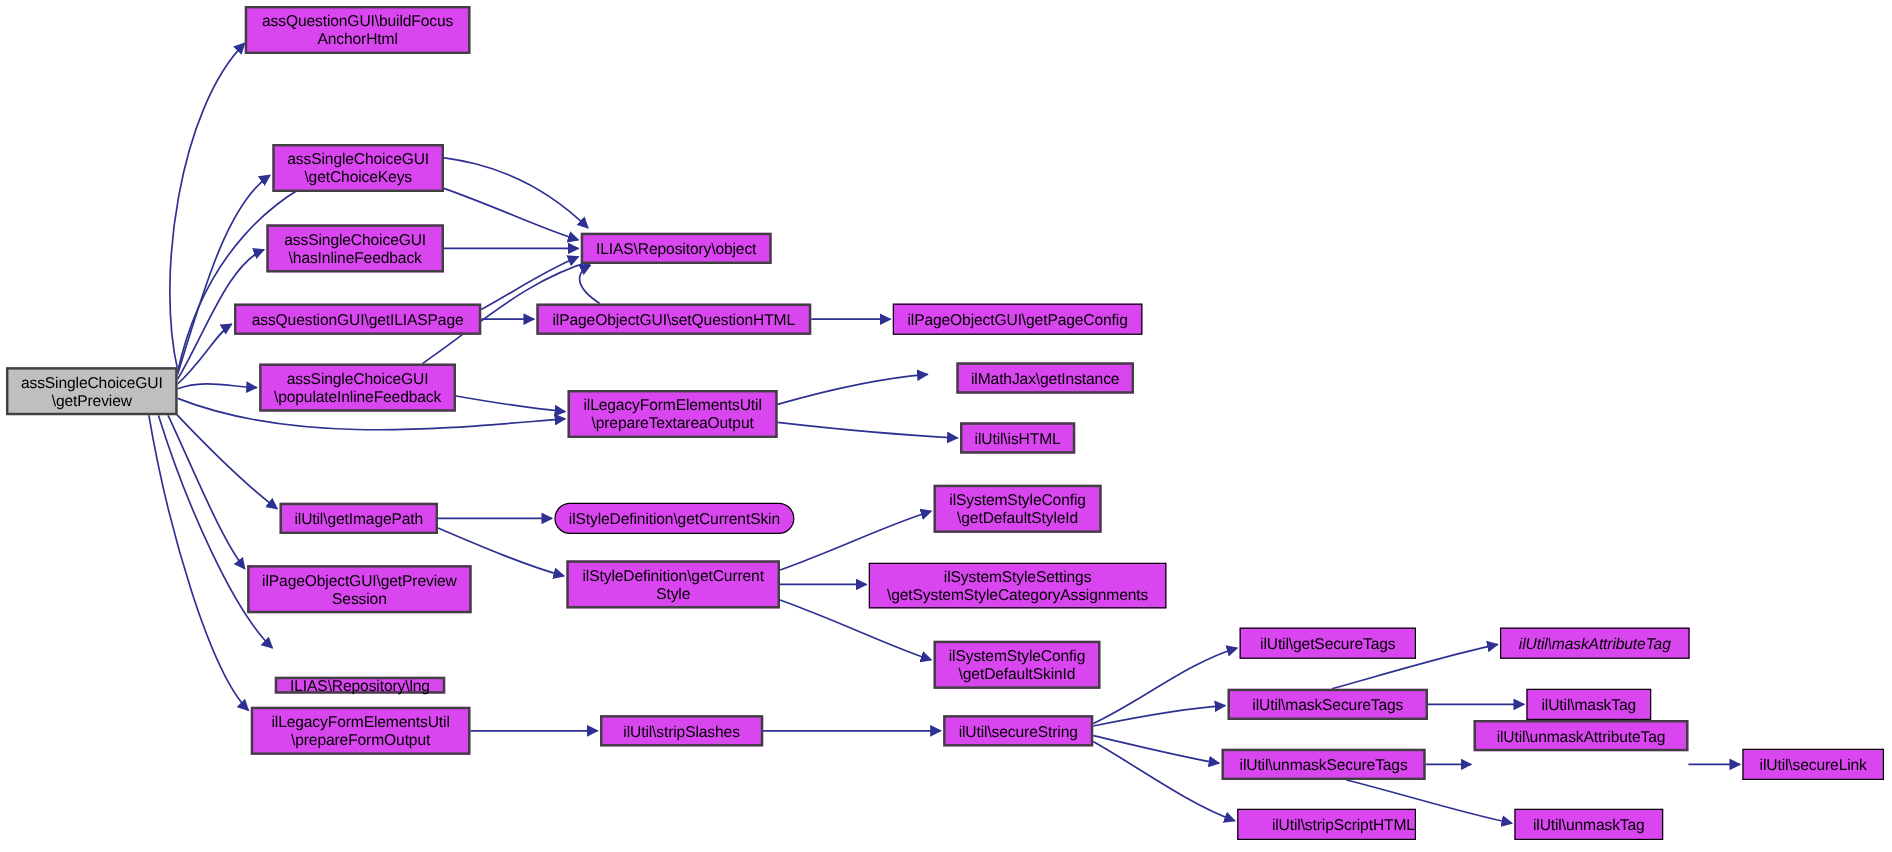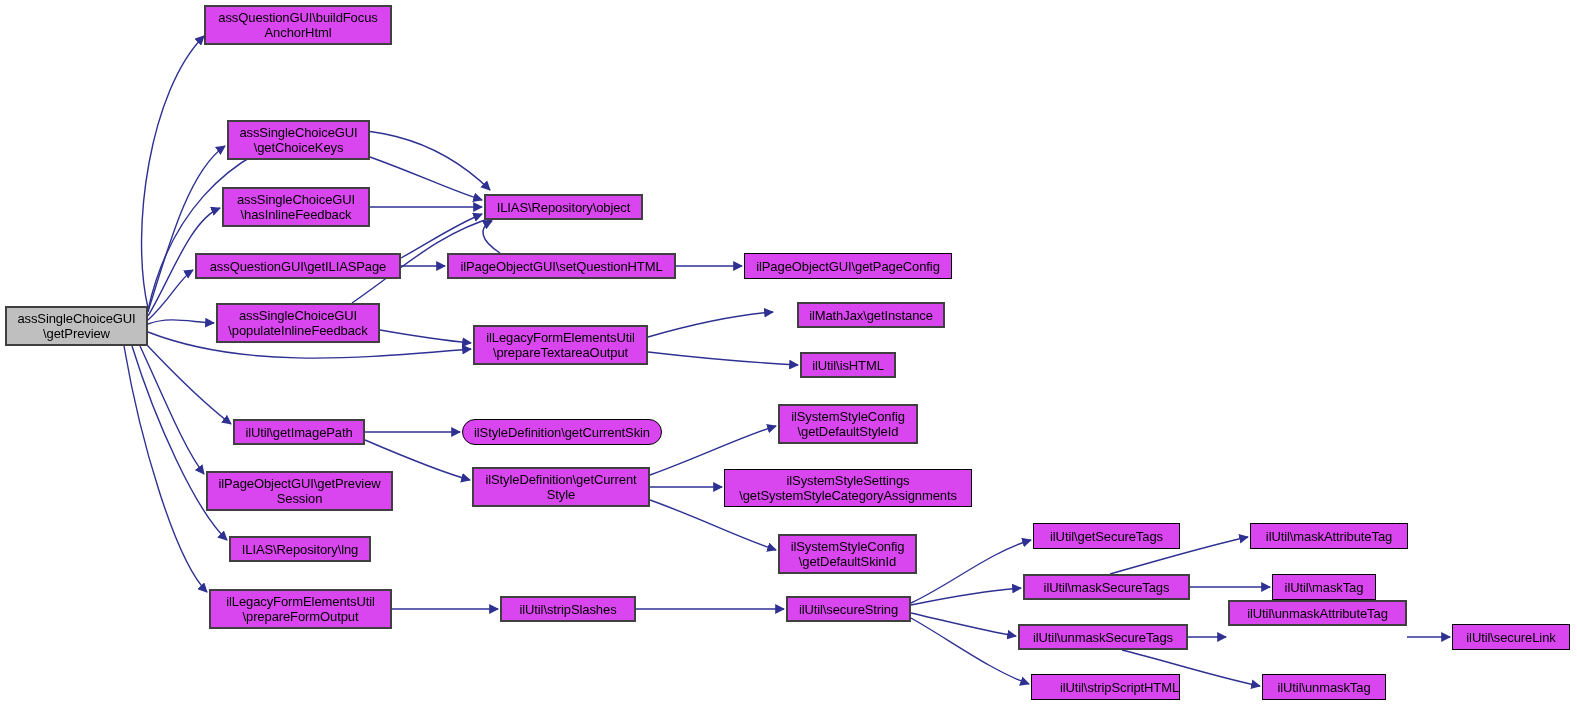--- a/index.html
+++ b/index.html
@@ -87,28 +87,28 @@
       <div class="node thick" style="left: 472px; top: 467px; width: 178px; height: 40px;">ilStyleDefinition\getCurrent
 Style</div>
       <div class="node thick" style="left: 778px; top: 404px; width: 140px; height: 40px;">ilSystemStyleConfig
 \getDefaultStyleId</div>
       <div class="node" style="left: 724px; top: 469px; width: 248px; height: 38px;">ilSystemStyleSettings
 \getSystemStyleCategoryAssignments</div>
       <div class="node thick" style="left: 778px; top: 534px; width: 139px; height: 40px;">ilSystemStyleConfig
 \getDefaultSkinId</div>
       <div class="node thick" style="left: 206px; top: 471px; width: 187px; height: 40px;">ilPageObjectGUI\getPreview
 Session</div>
-      <div class="node thick" style="left: 229px; top: 536px; width: 142px; height: 26px;">ILIAS\Repository\lng</div>
+      <div class="node thick" style="left: 229px; top: 564px; width: 142px; height: 14px;">ILIAS\Repository\lng</div>
       <div class="node thick" style="left: 209px; top: 589px; width: 183px; height: 40px;">ilLegacyFormElementsUtil
 \prepareFormOutput</div>
       <div class="node thick" style="left: 500px; top: 596px; width: 136px; height: 26px;">ilUtil\stripSlashes</div>
       <div class="node thick" style="left: 786px; top: 596px; width: 125px; height: 26px;">ilUtil\secureString</div>
       <div class="node" style="left: 1033px; top: 523px; width: 147px; height: 26px;">ilUtil\getSecureTags</div>
       <div class="node thick" style="left: 1023px; top: 574px; width: 167px; height: 26px;">ilUtil\maskSecureTags</div>
-      <div class="node" style="left: 1250px; top: 523px; width: 158px; height: 26px;">ilUtil\maskAttributeTag</div>
+      <div class="node" style="left: 1250px; top: 523px; width: 158px; height: 26px; font-style: italic;">ilUtil\maskAttributeTag</div>
       <div class="node" style="left: 1272px; top: 574px; width: 104px; height: 26px;">ilUtil\maskTag</div>
       <div class="node thick" style="left: 1018px; top: 624px; width: 170px; height: 26px;">ilUtil\unmaskSecureTags</div>
       <div class="node thick" style="left: 1228px; top: 600px; width: 179px; height: 26px;">ilUtil\unmaskAttributeTag</div>
       <div class="node" style="left: 1452px; top: 624px; width: 118px; height: 26px;">ilUtil\secureLink</div>
       <div class="node" style="left: 1031px; top: 674px; width: 149px; height: 26px; padding-left: 28px;">ilUtil\stripScriptHTML</div>
       <div class="node" style="left: 1262px; top: 674px; width: 124px; height: 26px;">ilUtil\unmaskTag</div>
     </div>
 </div>
 
 </body></html>

